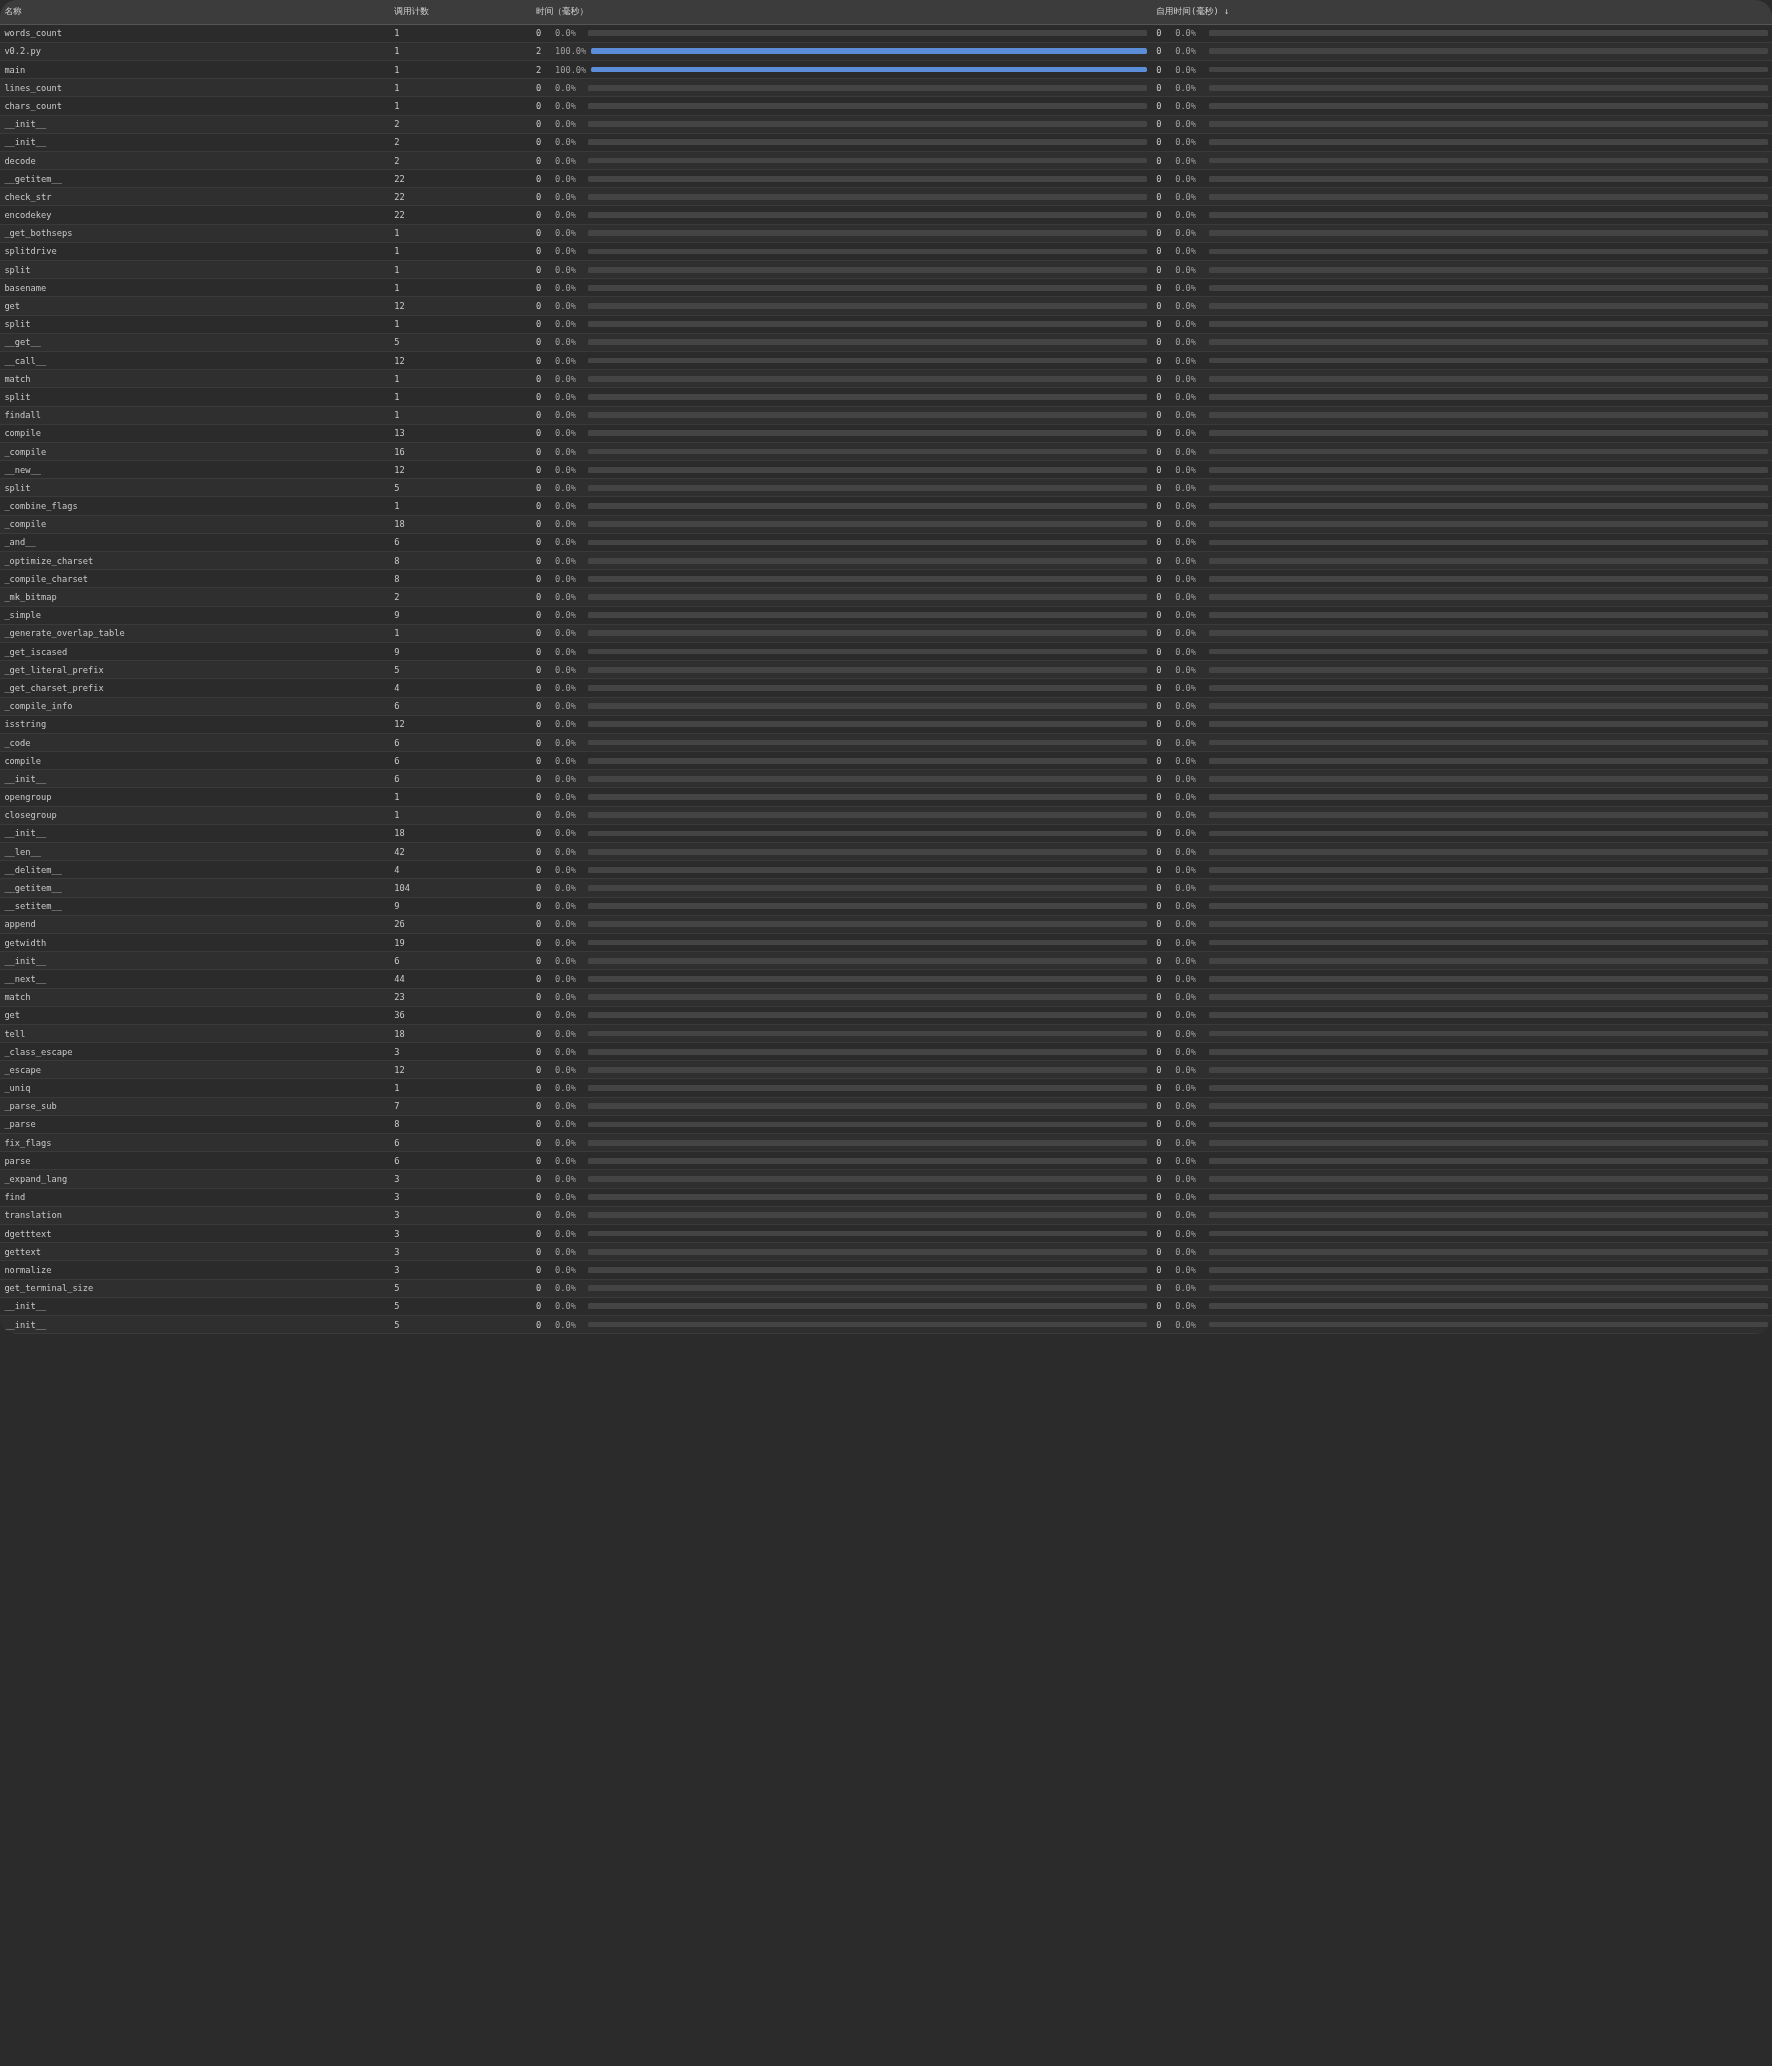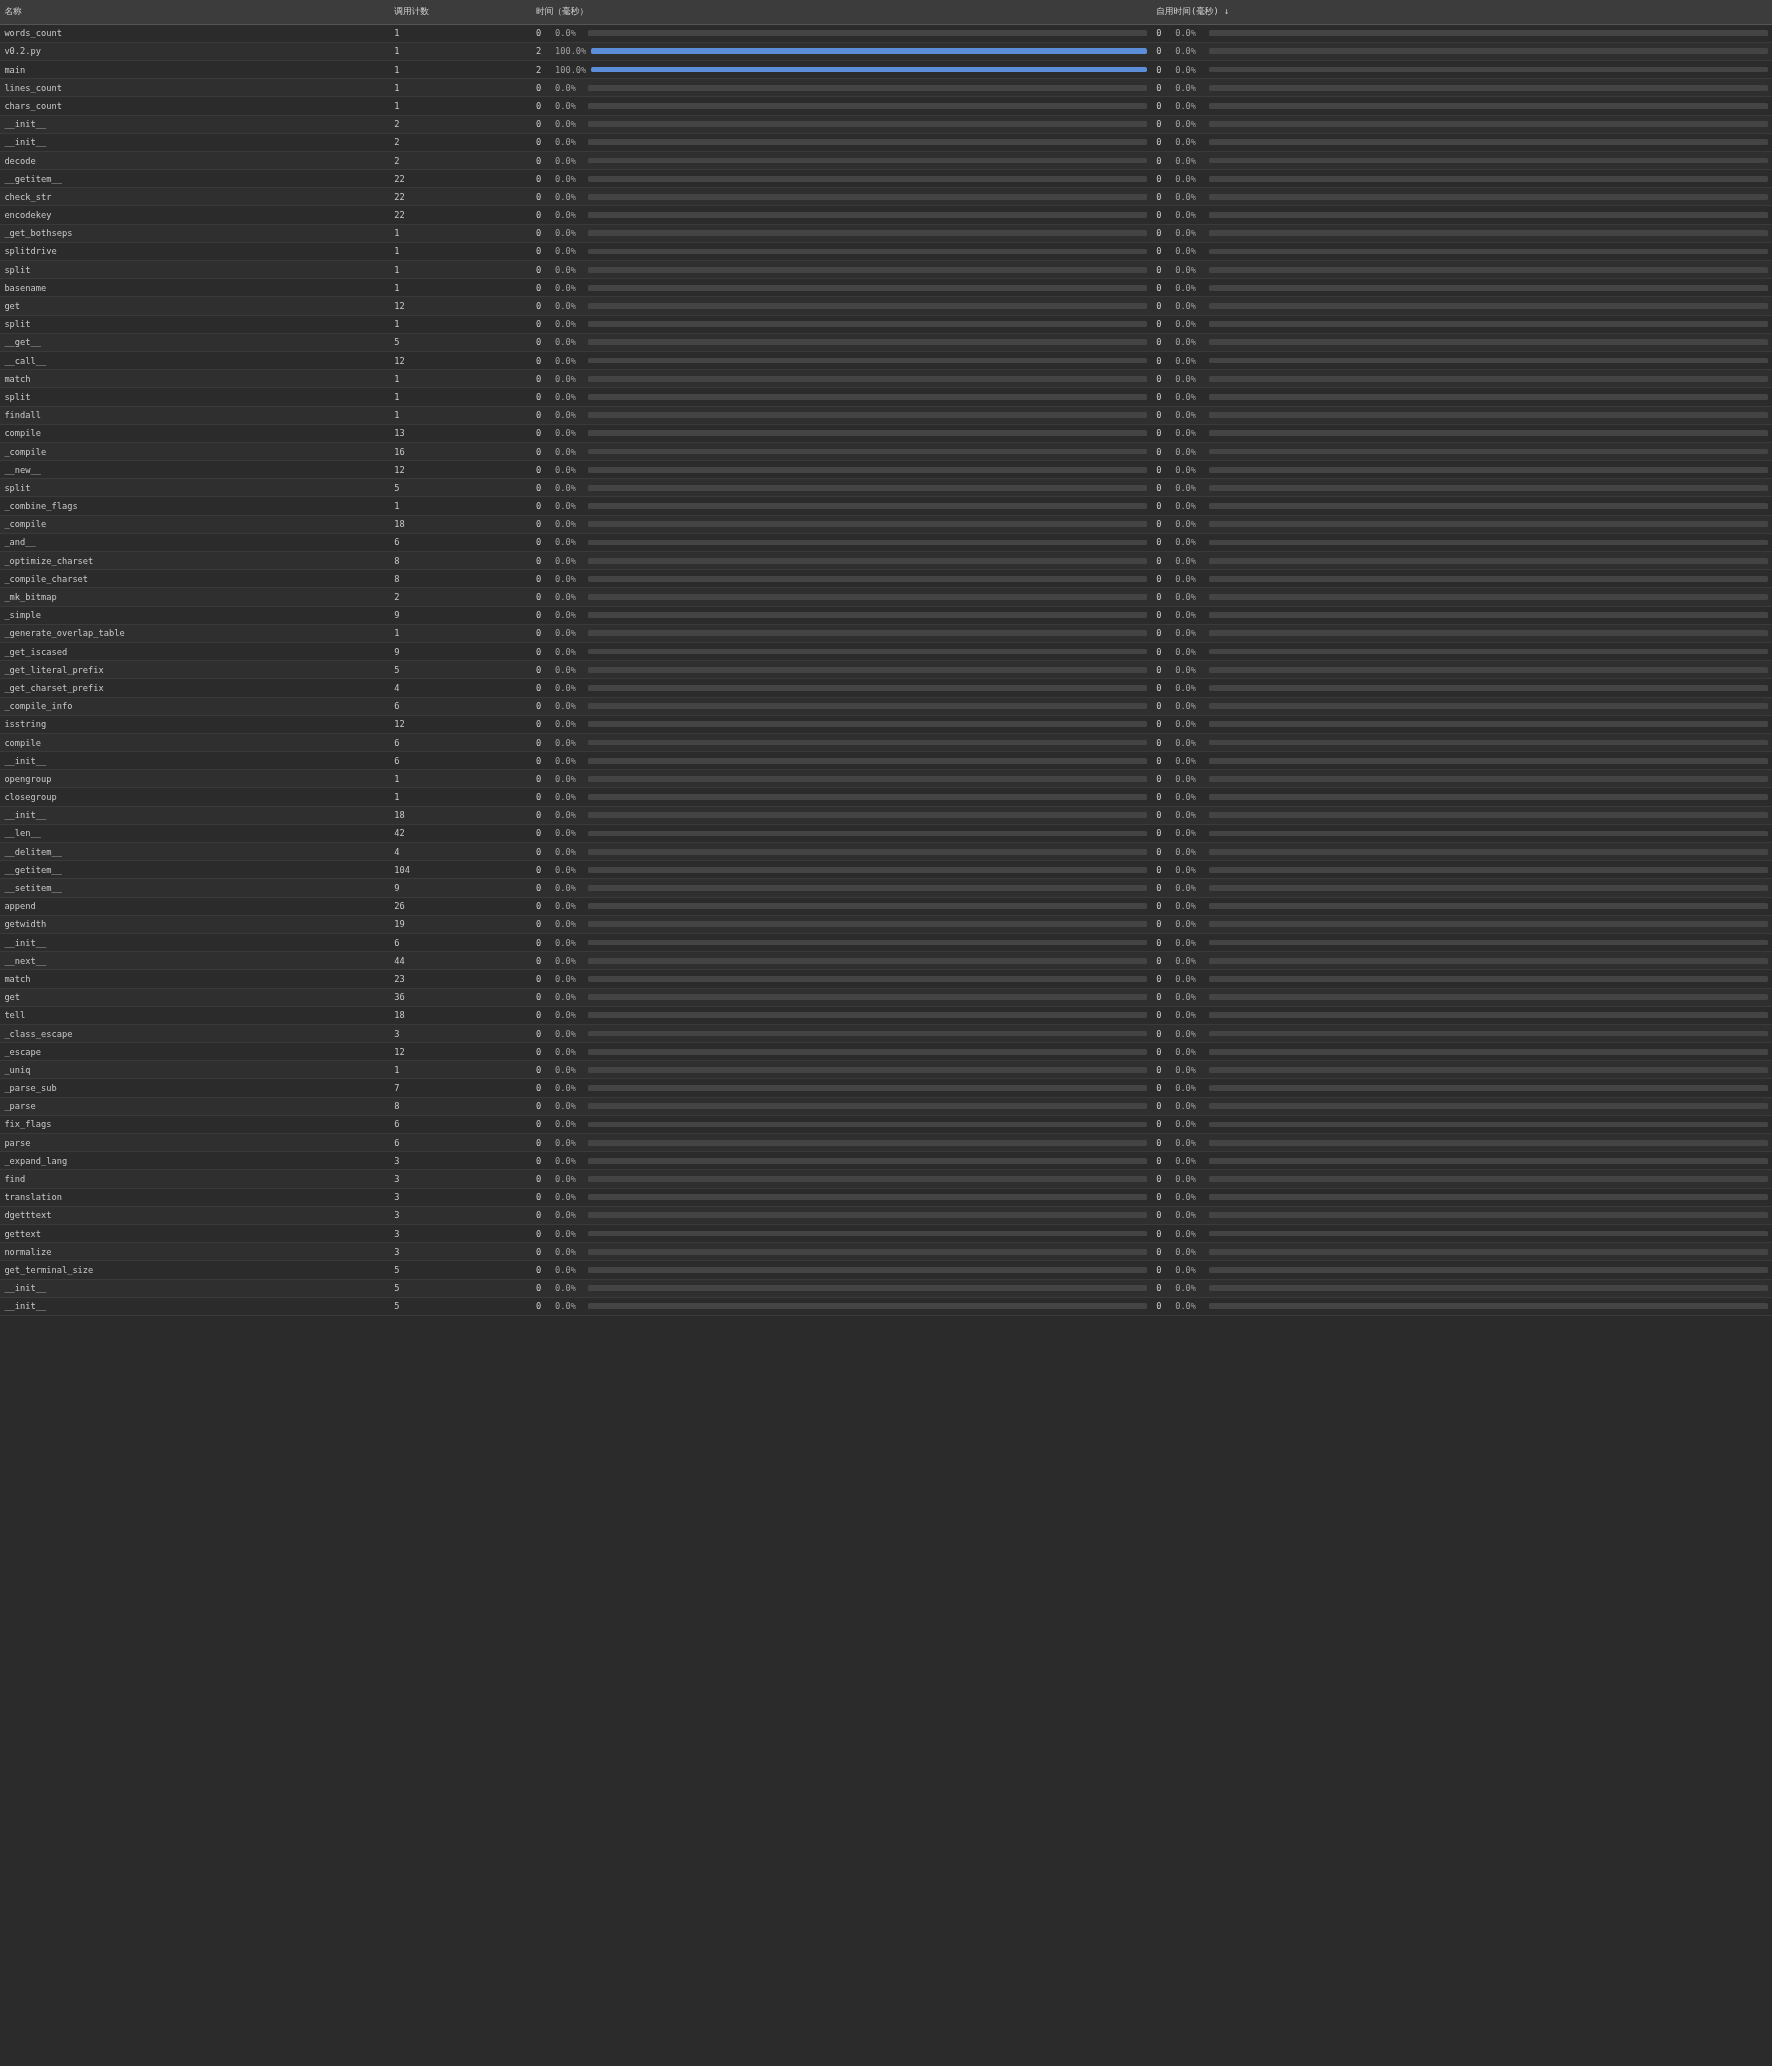--- a/index.html
+++ b/index.html
@@ -9,20 +9,21 @@
     }
     body {
       background-color: #2b2b2b;
       color: #c8c8c8;
       font-family: 'Consolas', 'Monaco', monospace;
       font-size: 8.7px;
     }
     .table-container {
       width: 100%;
       overflow-x: auto;
+      border-radius: 17px;
     }
     table {
       width: 100%;
       border-collapse: collapse;
       table-layout: fixed;
     }
     thead tr {
       background-color: #3c3c3c;
       border-bottom: 0.7px solid #555;
     }
@@ -950,20 +951,42 @@
             <div class="time-cell">
               <span class="time-val">0</span>
               <span class="time-pct">0.0%</span>
               <div class="time-bar-container">
                 <div class="time-bar" style="width: 0%;"></div>
               </div>
             </div>
           </td>
         </tr>
         <tr>
+          <td class="col-name">_code</td>
+          <td class="col-calls">6</td>
+          <td class="col-time">
+            <div class="time-cell">
+              <span class="time-val">0</span>
+              <span class="time-pct">0.0%</span>
+              <div class="time-bar-container">
+                <div class="time-bar" style="width: 0%;"></div>
+              </div>
+            </div>
+          </td>
+          <td class="col-selftime">
+            <div class="time-cell">
+              <span class="time-val">0</span>
+              <span class="time-pct">0.0%</span>
+              <div class="time-bar-container">
+                <div class="time-bar" style="width: 0%;"></div>
+              </div>
+            </div>
+          </td>
+        </tr>
+        <tr>
           <td class="col-name">compile</td>
           <td class="col-calls">6</td>
           <td class="col-time">
             <div class="time-cell">
               <span class="time-val">0</span>
               <span class="time-pct">0.0%</span>
               <div class="time-bar-container">
                 <div class="time-bar" style="width: 0%;"></div>
               </div>
             </div>

